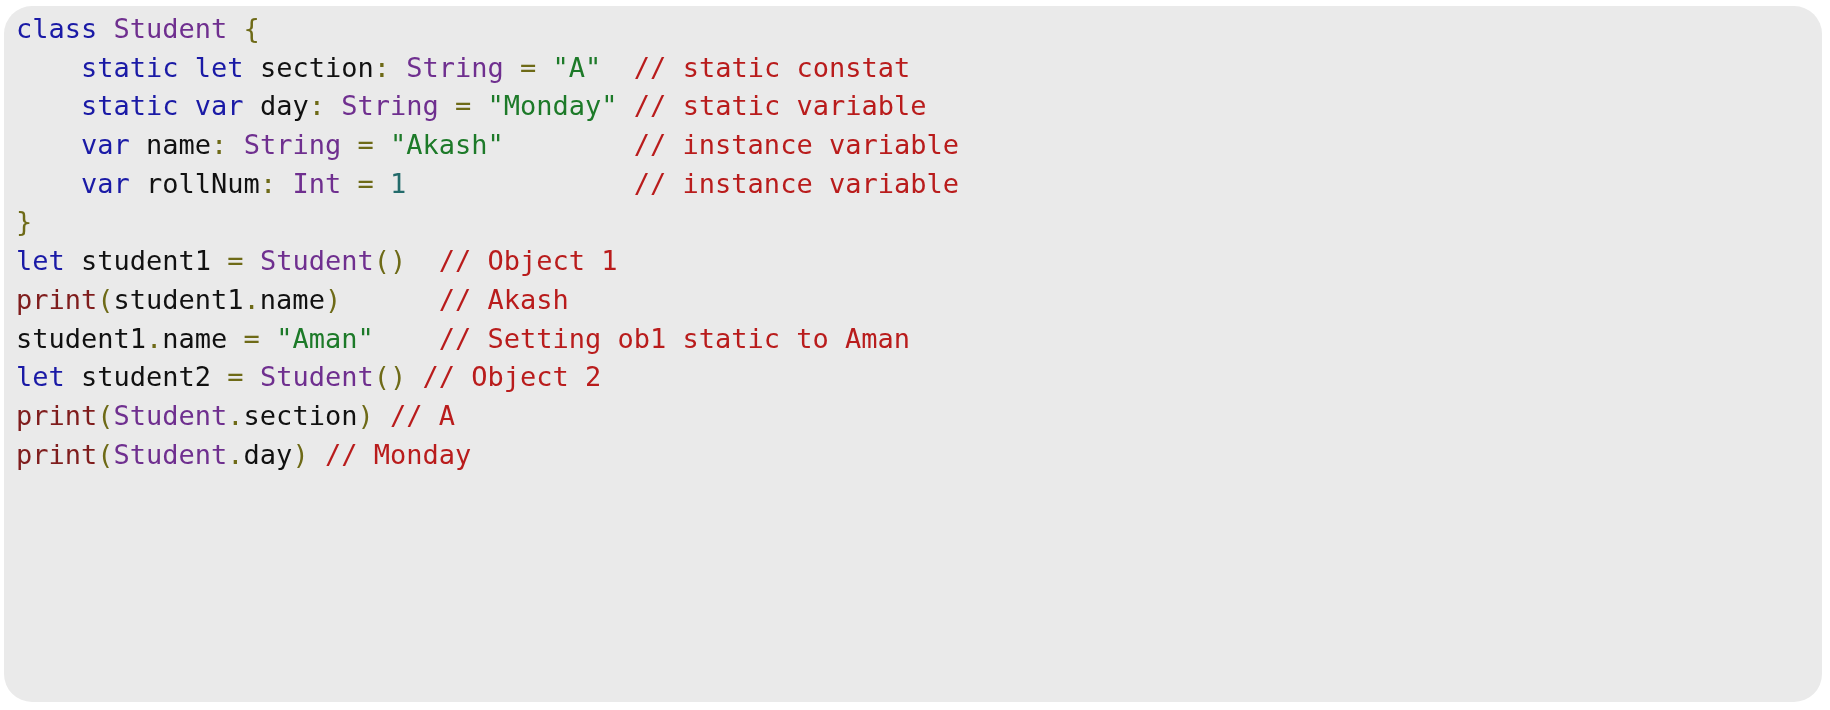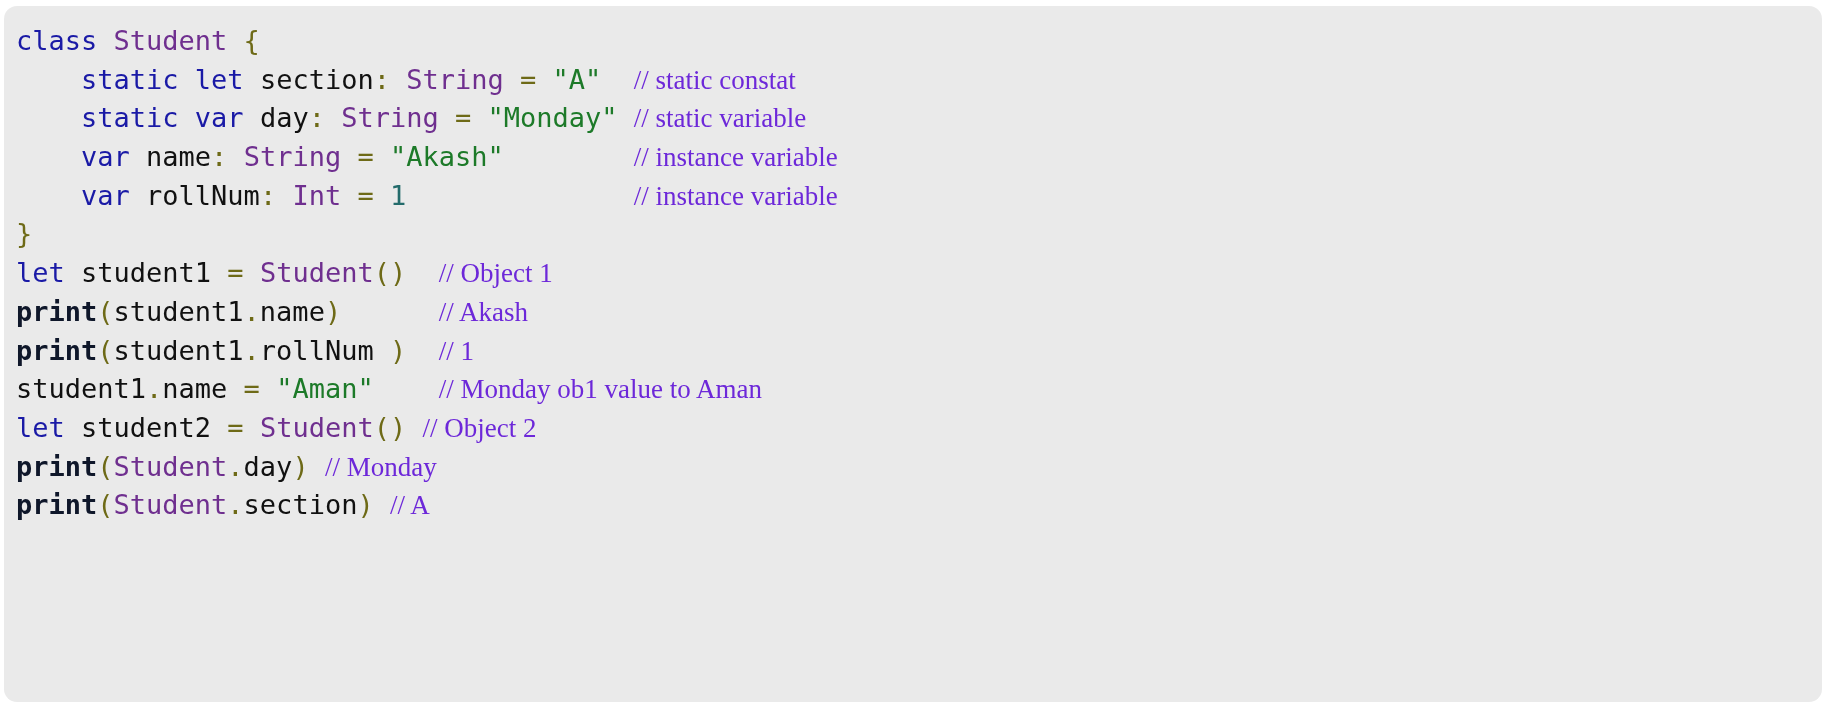--- a/index.html
+++ b/index.html
@@ -13,53 +13,52 @@
     font-family: "DejaVu Sans Mono", monospace;
     overflow: hidden;
   }
   #code-panel {
     position: absolute;
     left: 4px;
     top: 6px;
     width: 1818px;
     height: 696px;
     background: #eaeaea;
-    border-radius: 13px;
+    border-radius: 28px;
     box-sizing: border-box;
-    padding: 16px 0 14px 12px;
+    padding: 4px 0 14px 12px;
   }
   .code-line {
     height: 38.7px;
     line-height: 38.7px;
     font-size: 27px;
     white-space: pre;
     letter-spacing: 0px;
   }
   .tok { white-space: pre; }
   .t-keyword    { color: #1a1aa6; }
   .t-type       { color: #6f2f8f; }
   .t-string     { color: #1d7a29; }
   .t-number     { color: #236b6b; }
-  .t-comment    { color: #6d28d9; font-family: Liberation Serif, serif; }
+  .t-comment    { color: #b91c1c; }
   .t-punct      { color: #6e6a17; }
   .t-plain      { color: #111111; }
-  .t-func       { color: #0f172a; font-weight: bold; }
+  .t-func       { color: #7f1d1d; }
 </style>
 </head>
 <body>
 
 <div id="code-panel">
   <div id="code-block">
       <div class="code-line"><span class="tok t-keyword">class</span><span class="tok t-plain"> </span><span class="tok t-type">Student</span><span class="tok t-plain"> </span><span class="tok t-punct">{</span></div>
       <div class="code-line"><span class="tok t-plain">    </span><span class="tok t-keyword">static</span><span class="tok t-plain"> </span><span class="tok t-keyword">let</span><span class="tok t-plain"> </span><span class="tok t-plain">section</span><span class="tok t-punct">:</span><span class="tok t-plain"> </span><span class="tok t-type">String</span><span class="tok t-plain"> </span><span class="tok t-punct">=</span><span class="tok t-plain"> </span><span class="tok t-string">"A"</span><span class="tok t-plain">  </span><span class="tok t-comment">// static constat</span></div>
       <div class="code-line"><span class="tok t-plain">    </span><span class="tok t-keyword">static</span><span class="tok t-plain"> </span><span class="tok t-keyword">var</span><span class="tok t-plain"> </span><span class="tok t-plain">day</span><span class="tok t-punct">:</span><span class="tok t-plain"> </span><span class="tok t-type">String</span><span class="tok t-plain"> </span><span class="tok t-punct">=</span><span class="tok t-plain"> </span><span class="tok t-string">"Monday"</span><span class="tok t-plain"> </span><span class="tok t-comment">// static variable</span></div>
       <div class="code-line"><span class="tok t-plain">    </span><span class="tok t-keyword">var</span><span class="tok t-plain"> </span><span class="tok t-plain">name</span><span class="tok t-punct">:</span><span class="tok t-plain"> </span><span class="tok t-type">String</span><span class="tok t-plain"> </span><span class="tok t-punct">=</span><span class="tok t-plain"> </span><span class="tok t-string">"Akash"</span><span class="tok t-plain">        </span><span class="tok t-comment">// instance variable</span></div>
       <div class="code-line"><span class="tok t-plain">    </span><span class="tok t-keyword">var</span><span class="tok t-plain"> </span><span class="tok t-plain">rollNum</span><span class="tok t-punct">:</span><span class="tok t-plain"> </span><span class="tok t-type">Int</span><span class="tok t-plain"> </span><span class="tok t-punct">=</span><span class="tok t-plain"> </span><span class="tok t-number">1</span><span class="tok t-plain">              </span><span class="tok t-comment">// instance variable</span></div>
       <div class="code-line"><span class="tok t-punct">}</span></div>
       <div class="code-line"><span class="tok t-keyword">let</span><span class="tok t-plain"> </span><span class="tok t-plain">student1</span><span class="tok t-plain"> </span><span class="tok t-punct">=</span><span class="tok t-plain"> </span><span class="tok t-type">Student</span><span class="tok t-punct">()</span><span class="tok t-plain">  </span><span class="tok t-comment">// Object 1</span></div>
       <div class="code-line"><span class="tok t-func">print</span><span class="tok t-punct">(</span><span class="tok t-plain">student1</span><span class="tok t-punct">.</span><span class="tok t-plain">name</span><span class="tok t-punct">)</span><span class="tok t-plain">      </span><span class="tok t-comment">// Akash</span></div>
-      <div class="code-line"><span class="tok t-func">print</span><span class="tok t-punct">(</span><span class="tok t-plain">student1</span><span class="tok t-punct">.</span><span class="tok t-plain">rollNum</span><span class="tok t-plain"> </span><span class="tok t-punct">)</span><span class="tok t-plain">  </span><span class="tok t-comment">// 1</span></div>
-      <div class="code-line"><span class="tok t-plain">student1</span><span class="tok t-punct">.</span><span class="tok t-plain">name</span><span class="tok t-plain"> </span><span class="tok t-punct">=</span><span class="tok t-plain"> </span><span class="tok t-string">"Aman"</span><span class="tok t-plain">    </span><span class="tok t-comment">// Monday ob1 value to Aman</span></div>
+      <div class="code-line"><span class="tok t-plain">student1</span><span class="tok t-punct">.</span><span class="tok t-plain">name</span><span class="tok t-plain"> </span><span class="tok t-punct">=</span><span class="tok t-plain"> </span><span class="tok t-string">"Aman"</span><span class="tok t-plain">    </span><span class="tok t-comment">// Setting ob1 static to Aman</span></div>
       <div class="code-line"><span class="tok t-keyword">let</span><span class="tok t-plain"> </span><span class="tok t-plain">student2</span><span class="tok t-plain"> </span><span class="tok t-punct">=</span><span class="tok t-plain"> </span><span class="tok t-type">Student</span><span class="tok t-punct">()</span><span class="tok t-plain"> </span><span class="tok t-comment">// Object 2</span></div>
+      <div class="code-line"><span class="tok t-func">print</span><span class="tok t-punct">(</span><span class="tok t-type">Student</span><span class="tok t-punct">.</span><span class="tok t-plain">section</span><span class="tok t-punct">)</span><span class="tok t-plain"> </span><span class="tok t-comment">// A</span></div>
       <div class="code-line"><span class="tok t-func">print</span><span class="tok t-punct">(</span><span class="tok t-type">Student</span><span class="tok t-punct">.</span><span class="tok t-plain">day</span><span class="tok t-punct">)</span><span class="tok t-plain"> </span><span class="tok t-comment">// Monday</span></div>
-      <div class="code-line"><span class="tok t-func">print</span><span class="tok t-punct">(</span><span class="tok t-type">Student</span><span class="tok t-punct">.</span><span class="tok t-plain">section</span><span class="tok t-punct">)</span><span class="tok t-plain"> </span><span class="tok t-comment">// A</span></div>
     </div>
 </div>
 
 </body></html>

